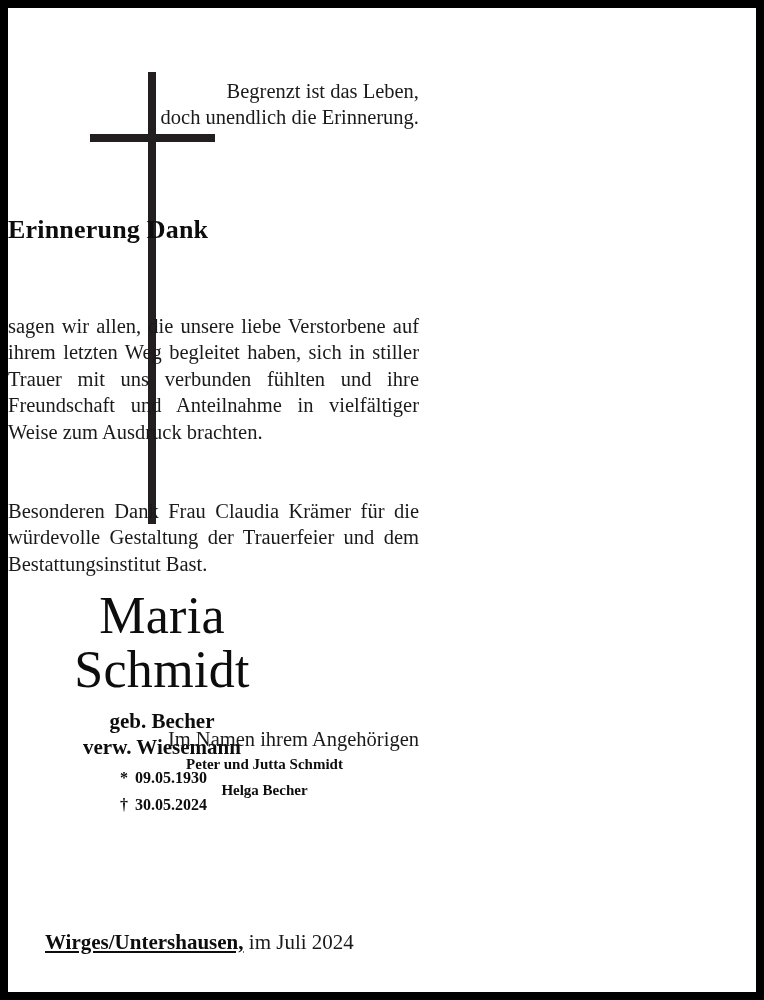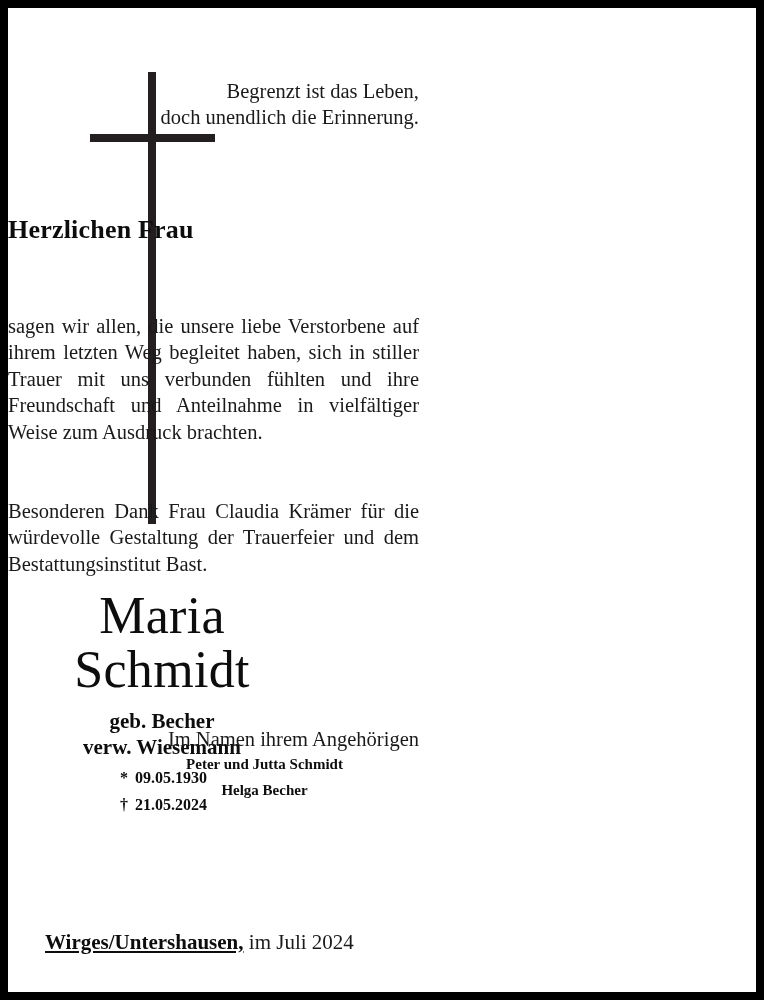--- a/index.html
+++ b/index.html
@@ -182,38 +182,38 @@
     <div class="cross">
       <div class="cross-vert"></div>
       <div class="cross-horiz"></div>
     </div>
 
     <div class="epigraph">
       <div>Begrenzt ist das Leben,</div>
       <div>doch unendlich die Erinnerung.</div>
     </div>
 
-    <div class="thanks-heading">Herzlichen Frau</div>
+    <div class="thanks-heading">Erinnerung Dank</div>
 
     <div class="body-par par-2">Besonderen Dank Frau Claudia Krämer für die würdevolle Gestaltung der Trauerfeier und dem Bestattungsinstitut Bast.</div>
     <div class="body-par par-1">sagen wir allen, die unsere liebe Verstorbene auf ihrem letzten Weg begleitet haben, sich in stiller Trauer mit uns verbunden fühlten und ihre Freundschaft und Anteilnahme in vielfältiger Weise zum Ausdruck brachten.</div>
 
     <div class="deceased">
       <div class="deceased-given">Maria</div>
       <div class="deceased-family">Schmidt</div>
       <div class="deceased-sub">geb. Becher</div>
       <div class="deceased-sub">verw. Wiesemann</div>
       <div class="deceased-dates">
         <div class="date-row">
           <span class="sym">*</span>
           <span>09.05.1930</span>
         </div>
         <div class="date-row">
           <span class="sym">†</span>
-          <span>21.05.2024</span>
+          <span>30.05.2024</span>
         </div>
       </div>
     </div>
 
     <div class="survivors">
       <div class="survivors-intro">Im Namen ihrem Angehörigen</div>
       <div class="survivors-names">Peter und Jutta Schmidt</div>
       <div class="survivors-names">Helga Becher</div>
     </div>
 

